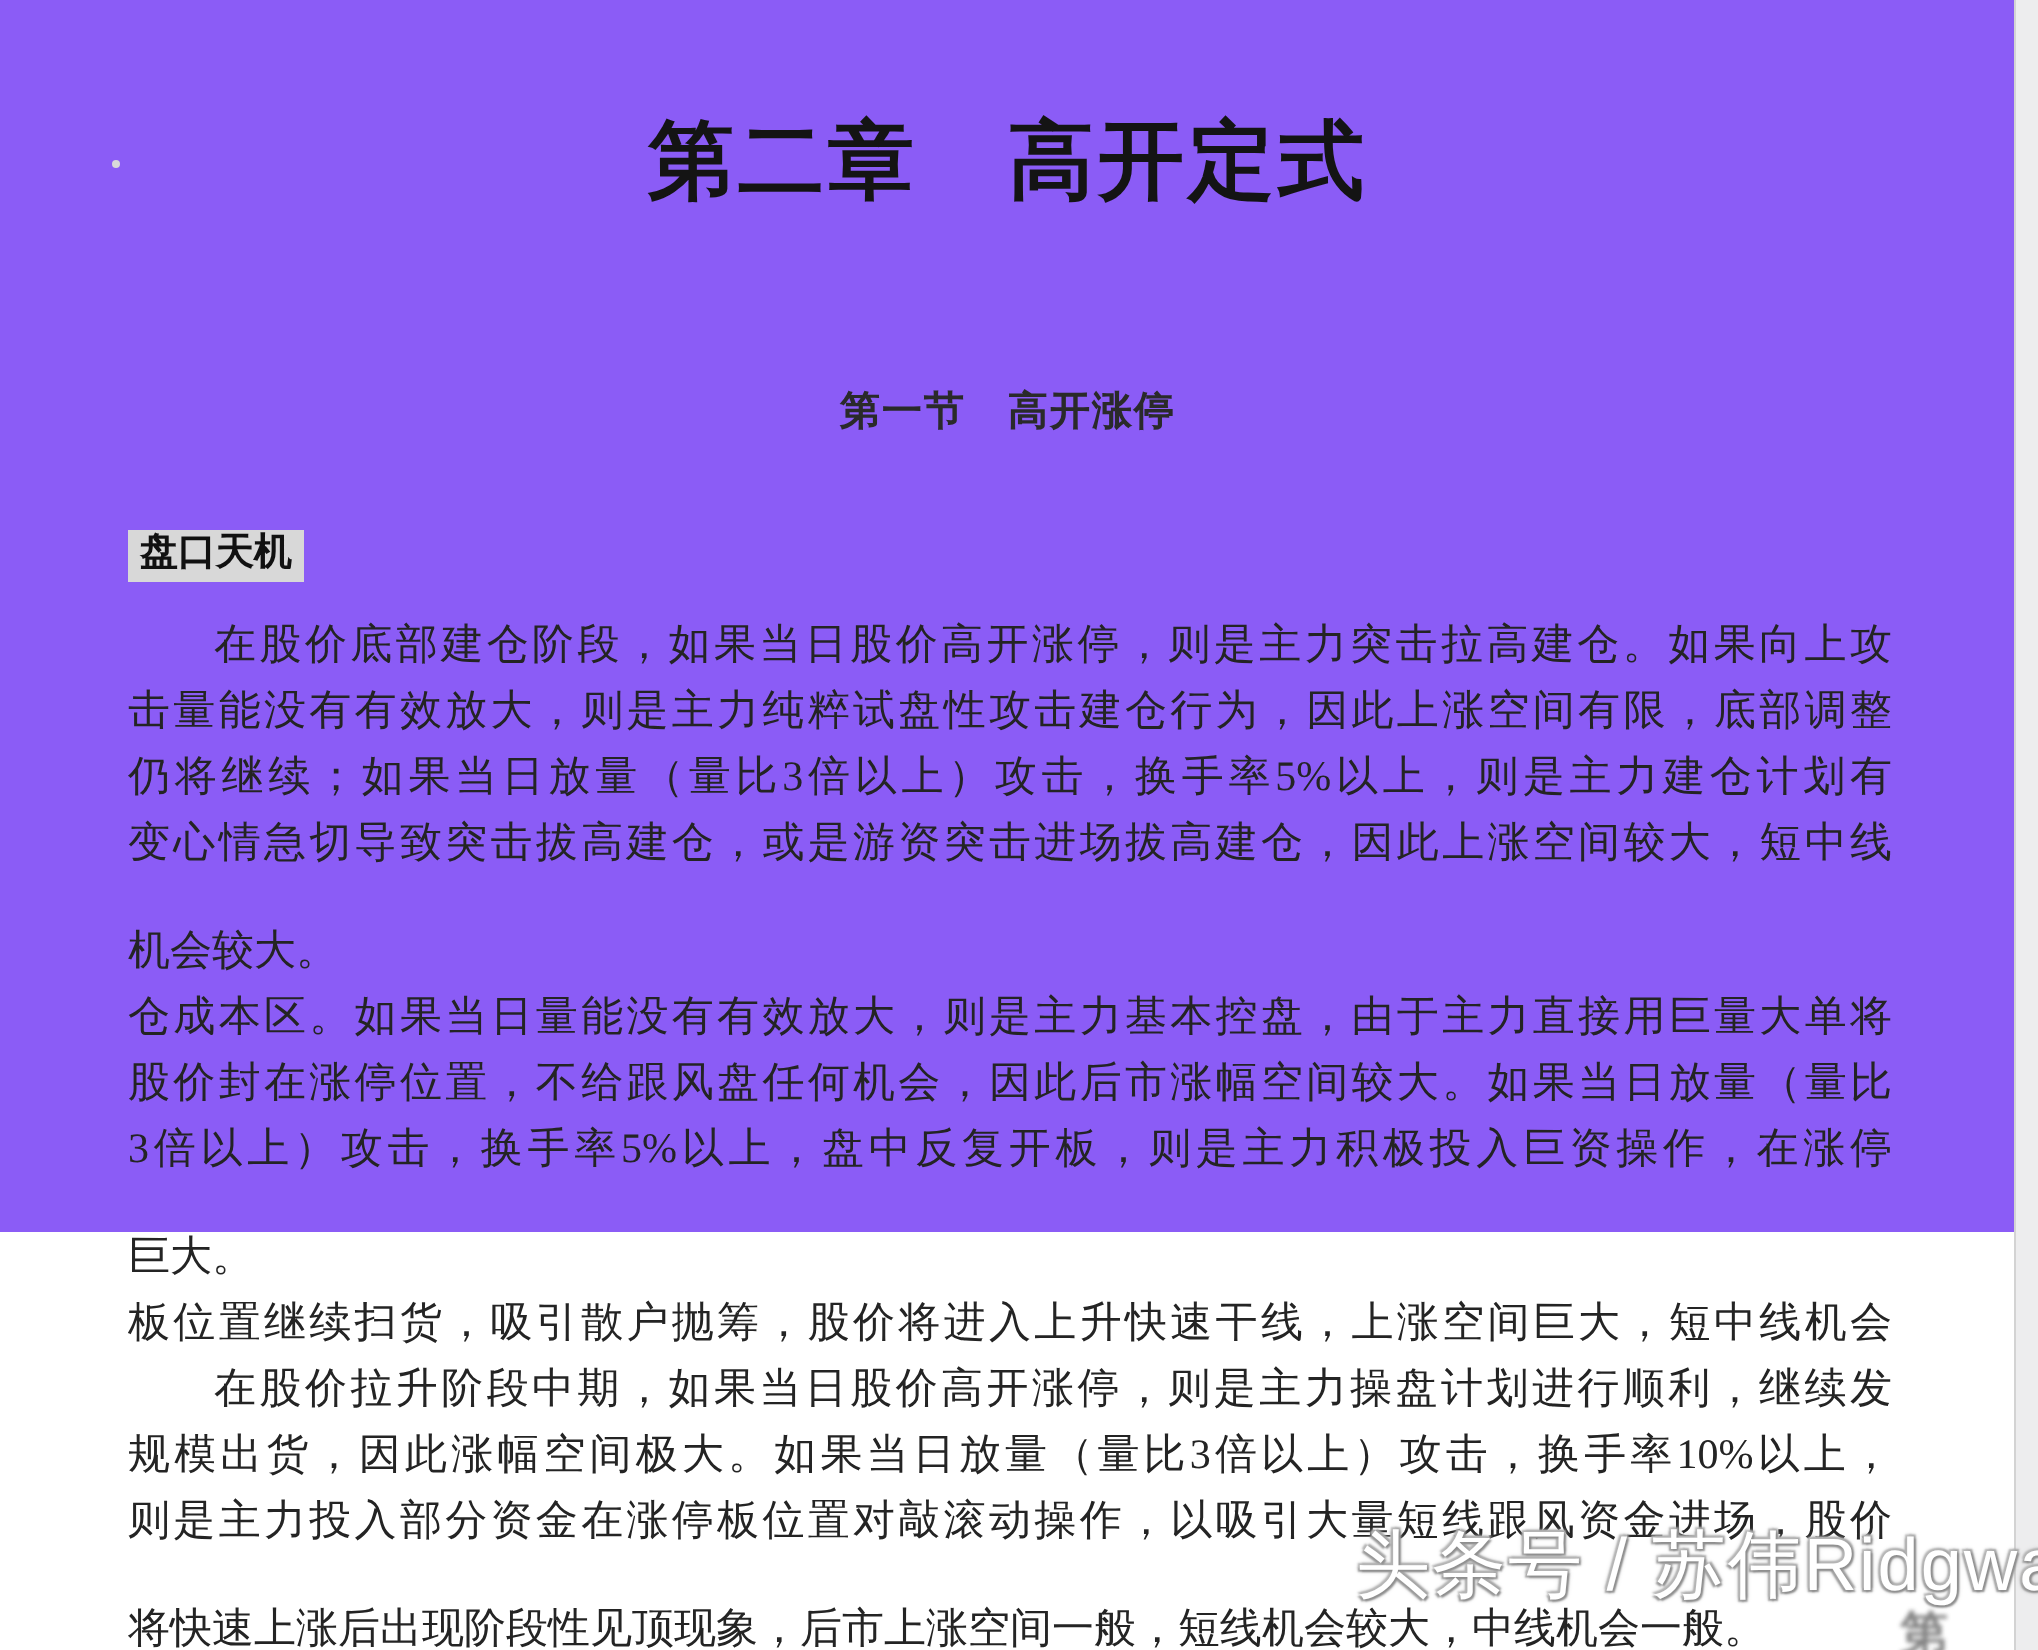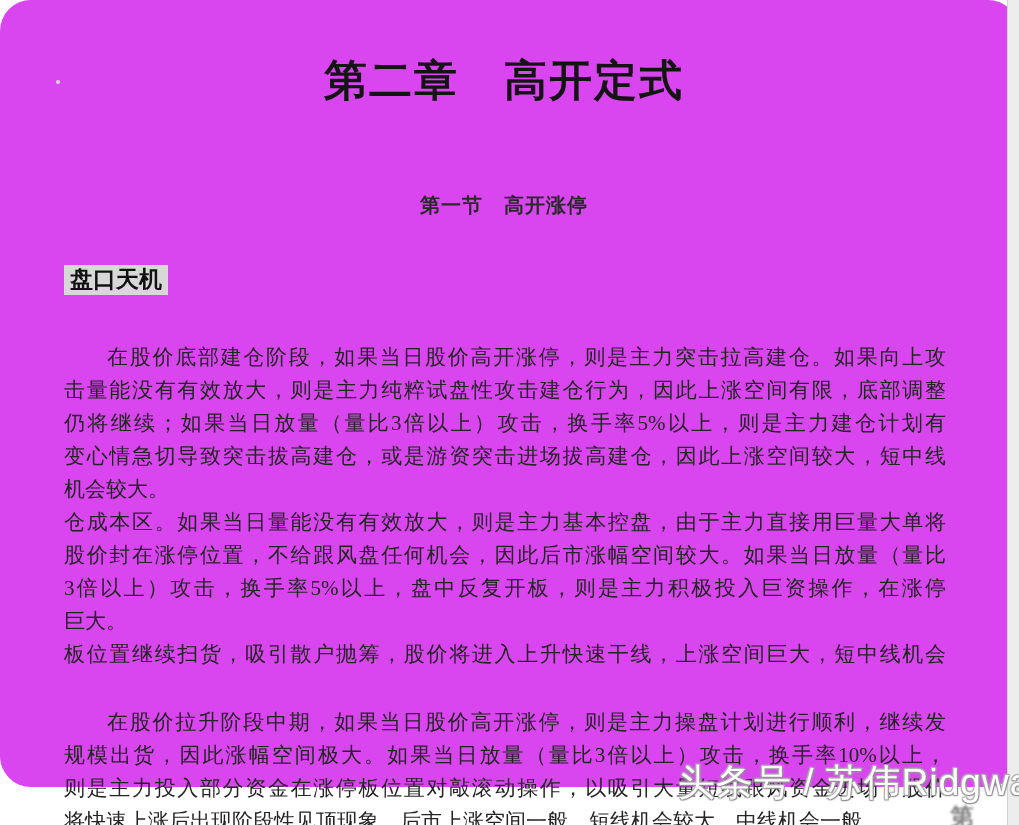--- a/index.html
+++ b/index.html
@@ -5,25 +5,24 @@
   html, body {
     margin: 0;
     padding: 0;
     width: 1019px;
     height: 825px;
     overflow: hidden;
   }
   .scan-page {
     position: relative;
     width: 1019px;
-    height: 787px;
-    background: #d946ef;
+    height: 616px;
+    background: #8b5cf6;
     font-family: "Liberation Serif", serif;
     color: #1e1e1e;
-    border-radius: 31px;
   }
   
   .scan-strip {
     position: absolute;
     top: 0;
     right: 0;
     width: 11px;
     height: 825px;
     background: #ededee;
     border-left: 1px solid #d3d3d3;
@@ -62,21 +61,21 @@
     letter-spacing: 1px;
     color: #2a2a2a;
     margin: 0;
   }
   .topic-label {
     position: absolute;
     left: 64px;
     top: 265px;
     background: #d8d8d8;
     font-family: "Liberation Sans", sans-serif;
-    font-size: 23px;
+    font-size: 19px;
     font-weight: bold;
     color: #111;
     padding: 2px 6px 3px 6px;
     line-height: 1.1;
   }
   .body-text {
     position: absolute;
     left: 64px;
     top: 306px;
     width: 882px;
@@ -86,24 +85,24 @@
   }
   .bodyline {
     text-align: justify;
     text-align-last: justify;
     white-space: normal;
     height: 33px;
     overflow: hidden;
   }
   .bodyline.first {
     padding-left: 43px;
-    margin-top: 35px;
   }
   .bodyline.end {
     text-align-last: left;
+    margin-top: 21px;
   }
   .watermark {
     position: absolute;
     left: 678px;
     top: 758px;
     width: 340px;
     font-family: "Liberation Sans", sans-serif;
     font-size: 37px;
     font-weight: normal;
     letter-spacing: 1px;

